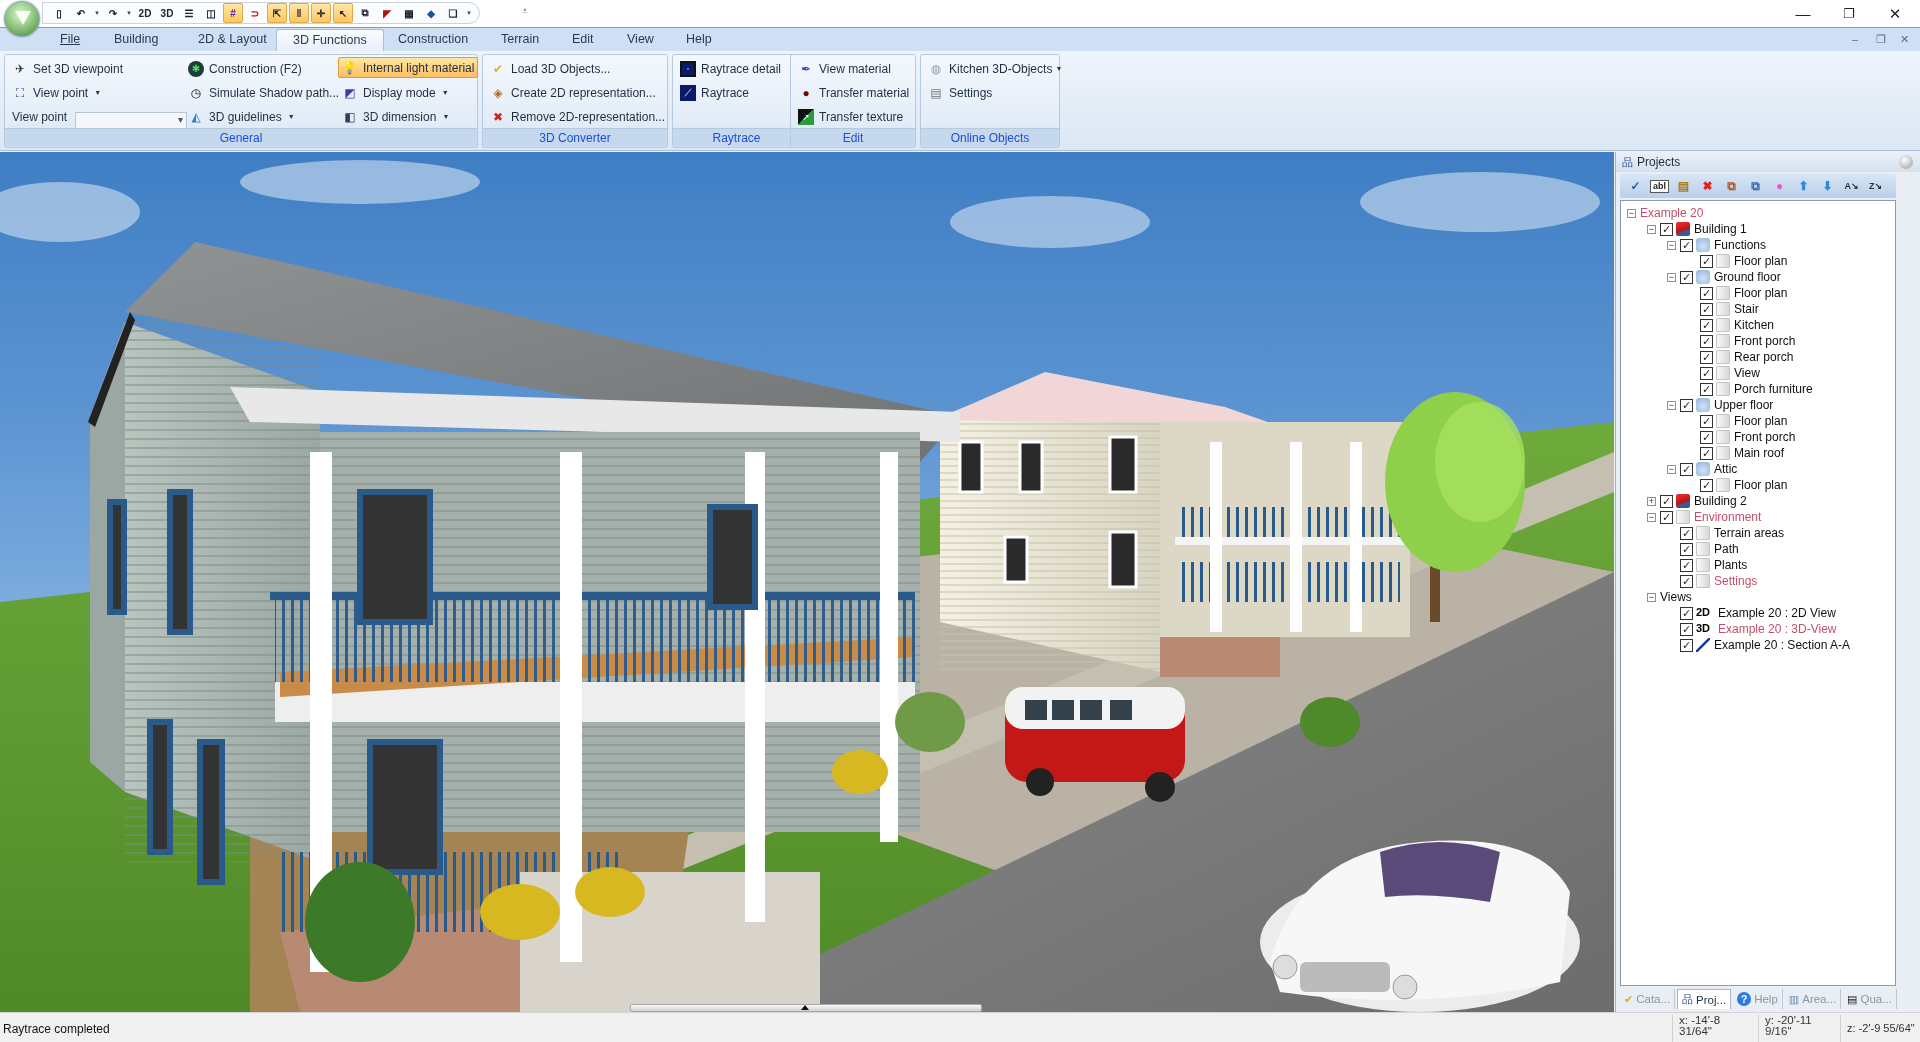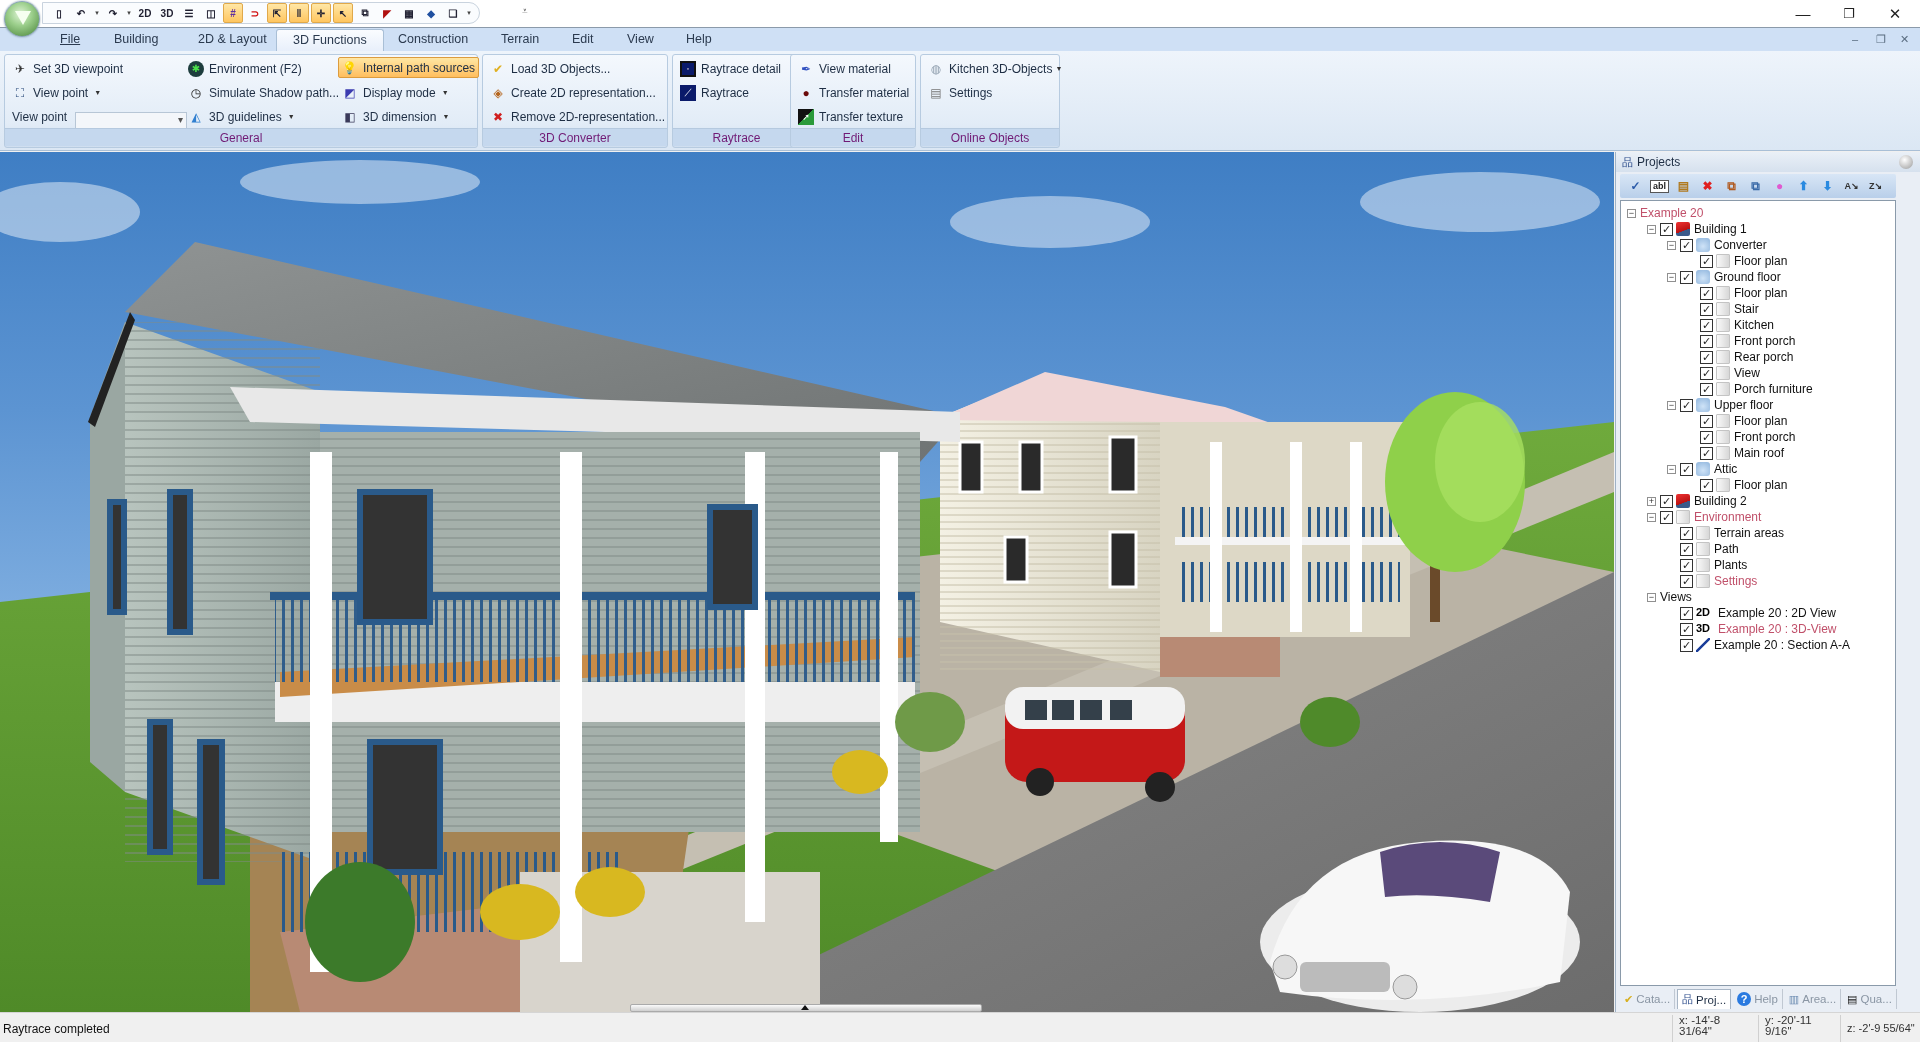--- a/index.html
+++ b/index.html
@@ -15,21 +15,21 @@
 #qat-more{position:absolute;left:522px;top:5px;font-size:10px;color:#444}
 .winbtn{position:absolute;top:0;width:46px;height:27px;display:flex;align-items:center;justify-content:center;font-size:15px;color:#222}
 
 #tabrow{position:absolute;left:0;top:27px;width:1920px;height:24px;background:#cfe0f5;border-top:1px solid #8b9aaa}
 .tab{position:absolute;top:4px;height:20px;font-size:12.5px;color:#2b3a4f;padding:0 2px}
 .tab.active{top:1px;height:24px;background:linear-gradient(#fafcff,#e6eefa);border:1px solid #a9bfd6;border-bottom:none;border-radius:3px 3px 0 0;padding:3px 16px 0}
 .mdibtn{position:absolute;top:5px;font-size:11px;color:#5a6d80}
 
 #ribbon{position:absolute;left:0;top:51px;width:1920px;height:100px;background:linear-gradient(#eef4fb,#dbe7f4);border-bottom:1px solid #a9bfd6}
 .group{position:absolute;top:3px;height:94px;border:1px solid #b7cbe0;border-radius:3px;background:linear-gradient(#f4f8fd 0%,#e2ecf7 75%,#cfdeef 100%)}
-.glabel{position:absolute;left:0;right:0;bottom:1px;height:18px;text-align:center;font-size:12px;color:#701a75;background:#c5d8ee;line-height:18px;border-top:1px solid #b5c9df}
+.glabel{position:absolute;left:0;right:0;bottom:1px;height:18px;text-align:center;font-size:12px;color:#1d4ed8;background:#c5d8ee;line-height:18px;border-top:1px solid #b5c9df}
 .ritem{position:absolute;height:21px;display:flex;align-items:center;font-size:12px;color:#1e2e44;white-space:nowrap;padding:0 3px}
 .ritem.hl{background:linear-gradient(#ffe7a4,#ffbe5e);border:1px solid #dc9c3e;border-radius:2px}
 .ic{width:16px;height:16px;margin-right:5px;display:inline-flex;align-items:center;justify-content:center;font-size:12px;flex:none}
 .dd{margin-left:6px;font-size:7px;color:#333}
 #viewpoint-combo{position:absolute;left:70px;top:57px;width:112px;height:18px;border:1px solid #b7c6d6;background:#f3f6fa}
 #viewpoint-combo:after{content:"▾";position:absolute;right:3px;top:1px;font-size:10px;color:#555}
 
 #viewport{position:absolute;left:0;top:152px;width:1614px;height:860px;overflow:hidden;background:linear-gradient(180deg,#3f7ec4 0%,#5c94d2 30%,#7faee0 55%,#a8c8ea 70%)}
 #scene{position:absolute;inset:0}
 #h-scroll{position:absolute;left:630px;bottom:0;width:352px;height:8px;background:linear-gradient(#fafafa,#cfcfcf);border:1px solid #aaa;border-radius:2px}
@@ -119,34 +119,34 @@
       <span class="ic" style="color:#2a4a7a">⛶</span>
       <span>View point</span>
       <span class="dd">▼</span>
     </div>
     <div class="ritem" style="left:4px;top:51px">
       <span>View point</span>
     </div>
     <div id="viewpoint-combo"></div>
     <div class="ritem" style="left:180px;top:3px">
       <span class="ic" style="background:#1d3d3d;color:#4be04b;border-radius:50%;font-size:10px">✱</span>
-      <span>Environment (F2)</span>
+      <span>Construction (F2)</span>
     </div>
     <div class="ritem" style="left:180px;top:27px">
       <span class="ic" style="color:#222">◷</span>
       <span>Simulate Shadow path...</span>
     </div>
     <div class="ritem" style="left:180px;top:51px">
       <span class="ic" style="color:#2f7fd0">◭</span>
       <span>3D guidelines</span>
       <span class="dd">▼</span>
     </div>
     <div class="ritem hl" style="left:333px;top:2px">
       <span class="ic" style="color:#666">💡</span>
-      <span>Internal path sources</span>
+      <span>Internal light material</span>
     </div>
     <div class="ritem" style="left:334px;top:27px">
       <span class="ic" style="color:#3b3bb0">◩</span>
       <span>Display mode</span>
       <span class="dd">▼</span>
     </div>
     <div class="ritem" style="left:334px;top:51px">
       <span class="ic" style="color:#3a3a5a">◧</span>
       <span>3D dimension</span>
       <span class="dd">▼</span>
@@ -383,21 +383,21 @@
       <div class="node" style="top: 20px; left: 26px;">
         <span class="exp">−</span>
         <span class="cb">✓</span>
         <span class="nic ic-bldg"></span>
         <span class="lbl">Building 1</span>
       </div>
       <div class="node" style="top: 36px; left: 46px;">
         <span class="exp">−</span>
         <span class="cb">✓</span>
         <span class="nic ic-floor"></span>
-        <span class="lbl">Converter</span>
+        <span class="lbl">Functions</span>
       </div>
       <div class="node" style="top: 52px; left: 79px;">
         <span class="cb">✓</span>
         <span class="nic ic-page"></span>
         <span class="lbl">Floor plan</span>
       </div>
       <div class="node" style="top: 68px; left: 46px;">
         <span class="exp">−</span>
         <span class="cb">✓</span>
         <span class="nic ic-floor"></span>

